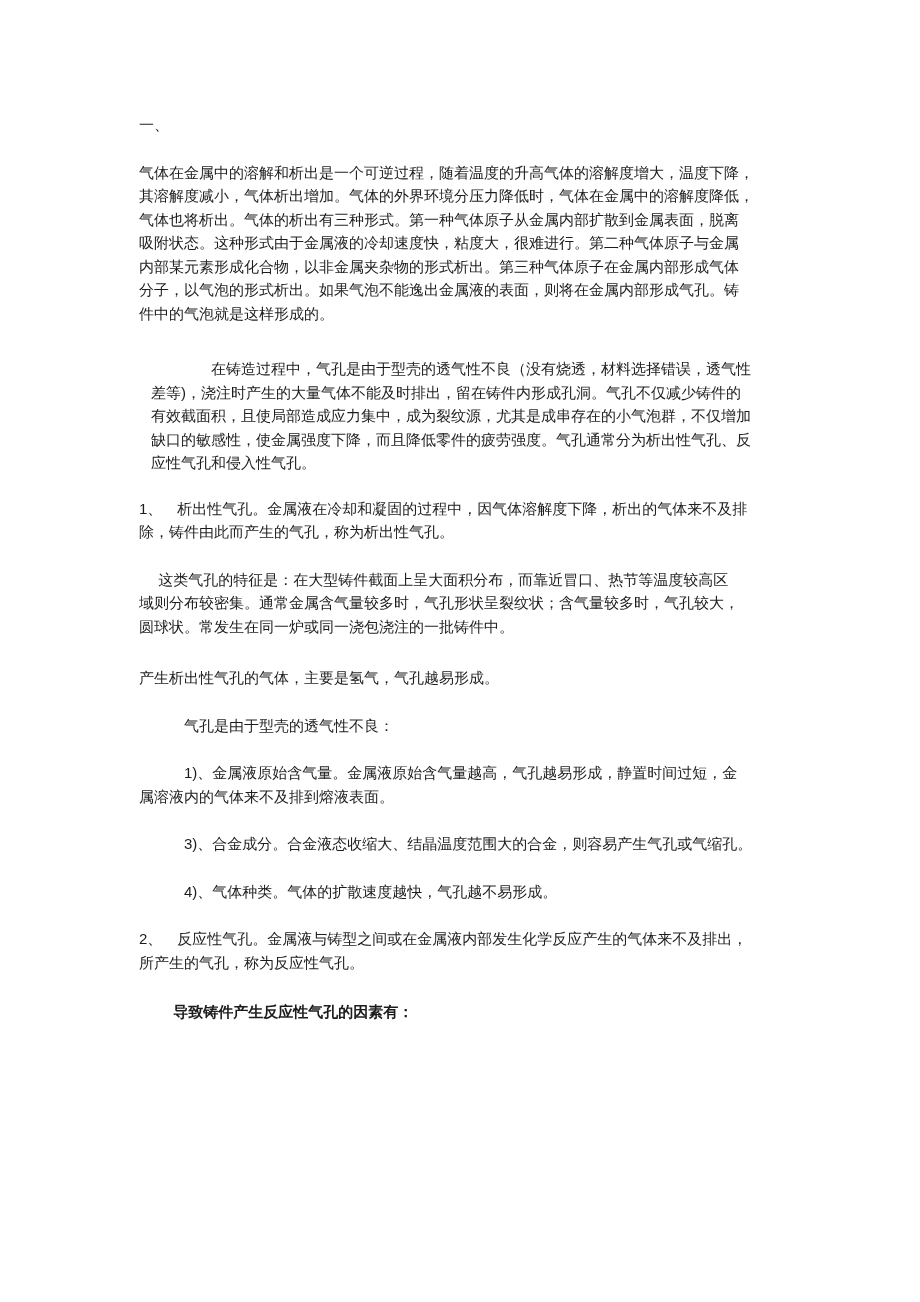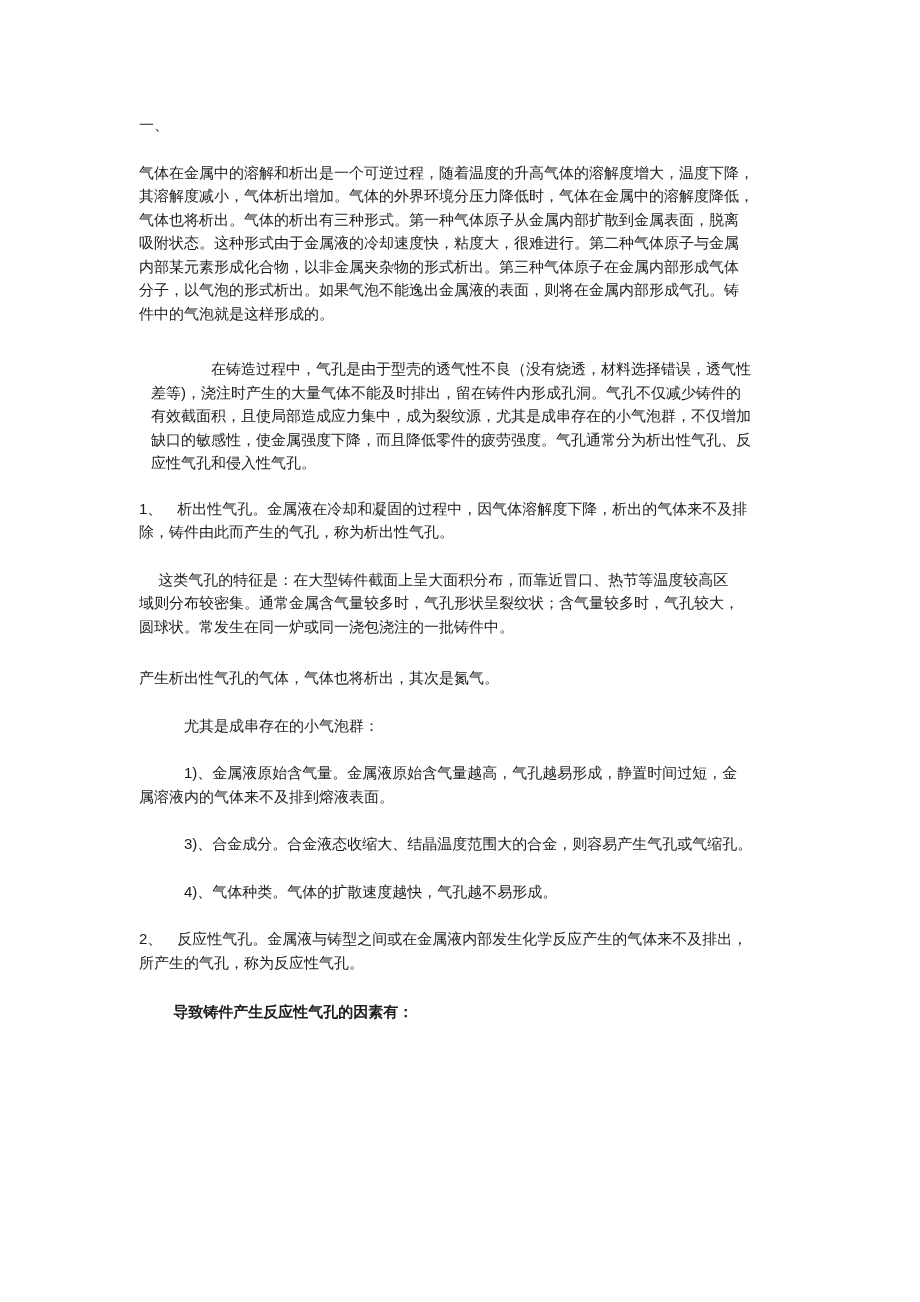--- a/index.html
+++ b/index.html
@@ -58,23 +58,23 @@
 缺口的敏感性，使金属强度下降，而且降低零件的疲劳强度。气孔通常分为析出性气孔、反
 应性气孔和侵入性气孔。</p>
 
     <p class="gap-22">1、　析出性气孔。金属液在冷却和凝固的过程中，因气体溶解度下降，析出的气体来不及排
 除，铸件由此而产生的气孔，称为析出性气孔。</p>
 
     <p>　 这类气孔的特征是：在大型铸件截面上呈大面积分布，而靠近冒口、热节等温度较高区
 域则分布较密集。通常金属含气量较多时，气孔形状呈裂纹状；含气量较多时，气孔较大，
 圆球状。常发生在同一炉或同一浇包浇注的一批铸件中。</p>
 
-    <p class="gap-28">产生析出性气孔的气体，气体也将析出，其次是氮气。</p>
+    <p class="gap-28">产生析出性气孔的气体，主要是氢气，气孔越易形成。</p>
 
-    <p>　　　尤其是成串存在的小气泡群：</p>
+    <p>　　　气孔是由于型壳的透气性不良：</p>
 
     <p>　　　1)、金属液原始含气量。金属液原始含气量越高，气孔越易形成，静置时间过短，金
 属溶液内的气体来不及排到熔液表面。</p>
 
 
     <p>　　　3)、合金成分。合金液态收缩大、结晶温度范围大的合金，则容易产生气孔或气缩孔。</p>
 
     <p>　　　4)、气体种类。气体的扩散速度越快，气孔越不易形成。</p>
 
     <p>2、　反应性气孔。金属液与铸型之间或在金属液内部发生化学反应产生的气体来不及排出，

